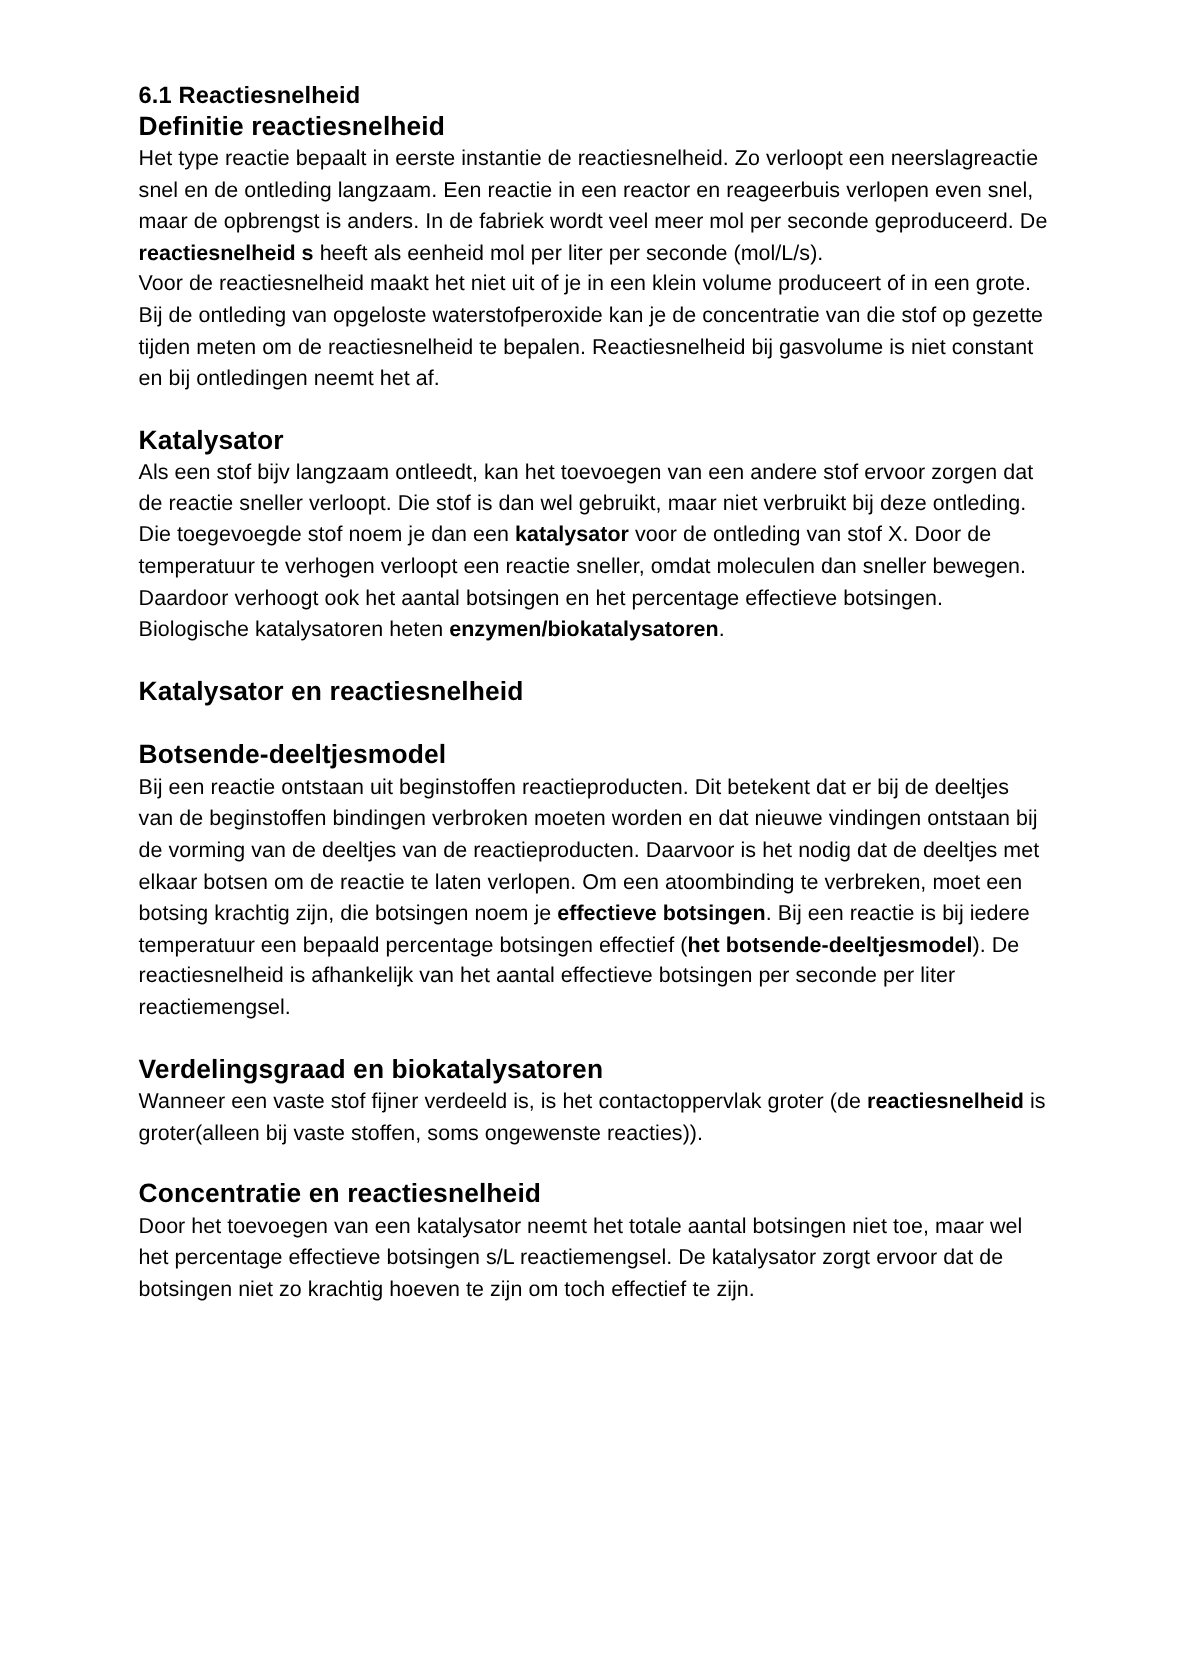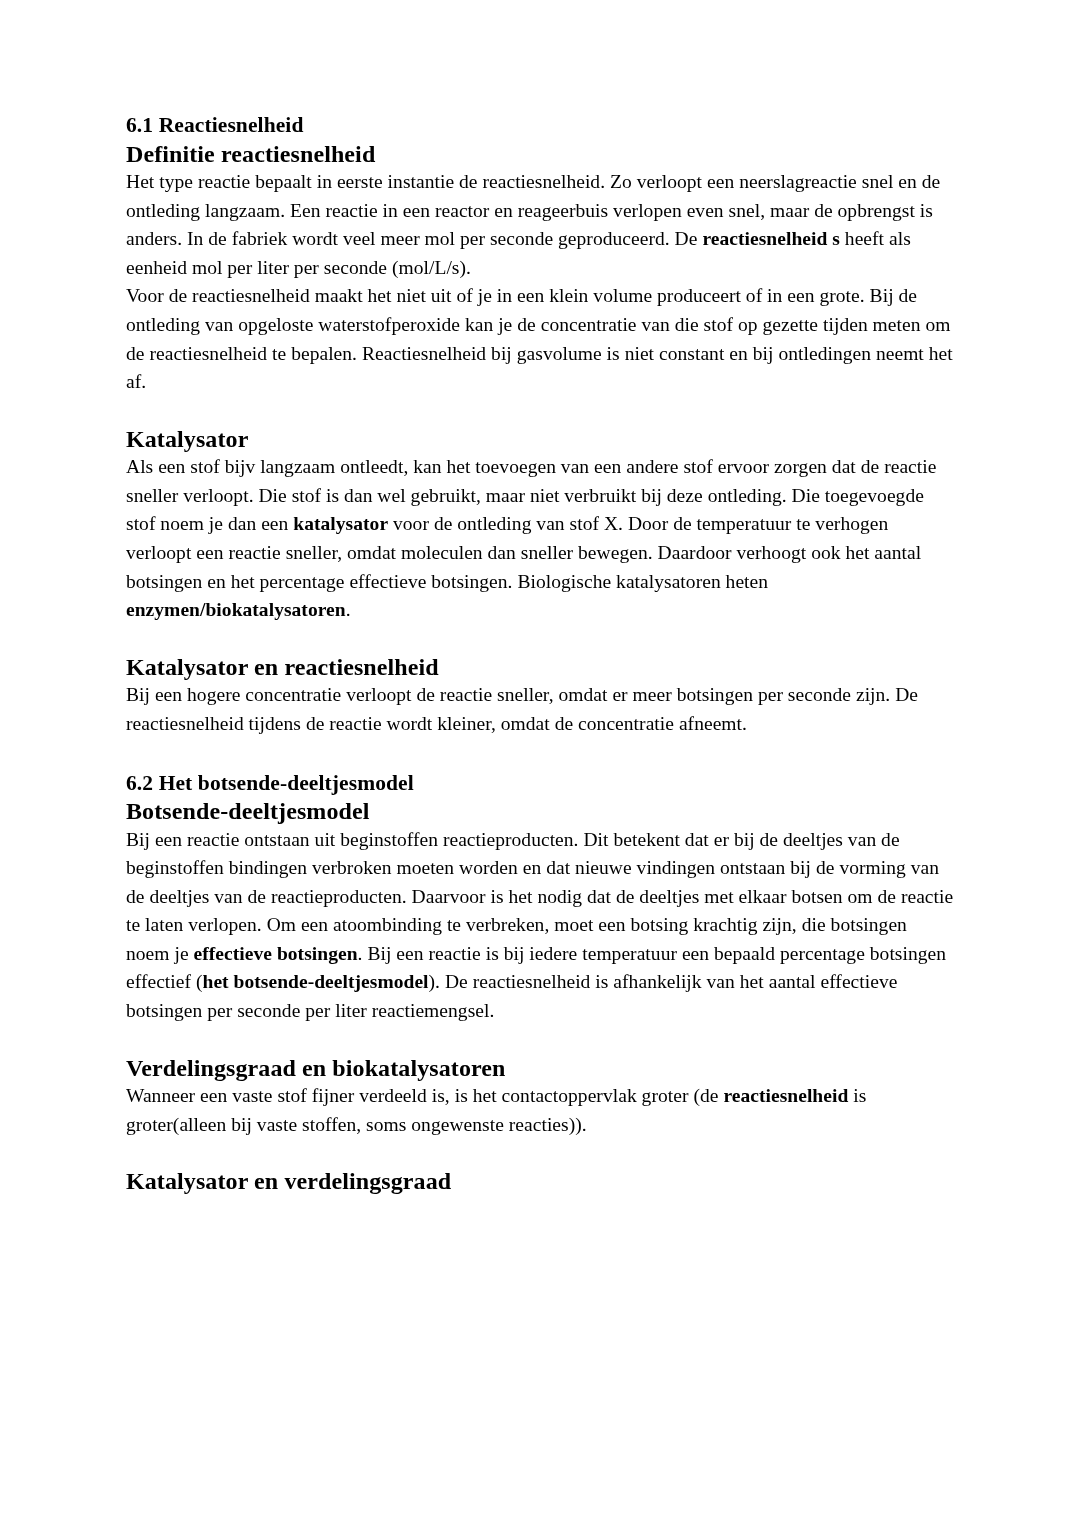--- a/index.html
+++ b/index.html
@@ -13,22 +13,21 @@
     font-family: "Liberation Sans", sans-serif;
     color: #000000;
     overflow: hidden;
   }
   .page {
     position: relative;
     width: 1080px;
     height: 1442px;
     background: #ffffff;
     box-sizing: border-box;
-    padding: 111px 126px 0 126px;
-    font-family: Liberation Serif, serif;
+    padding: 73px 126px 0 126px;
   }
   .content {
     width: 828px;
   }
 
   
   .section-heading {
     font-size: 21.5px;
     font-weight: bold;
     line-height: 28.5px;
@@ -80,36 +79,35 @@
     <div class="gap-block"></div>
 
     <h2 class="sub-heading">Katalysator</h2>
 
     <p class="para">Als een stof bijv langzaam ontleedt, kan het toevoegen van een andere stof ervoor zorgen dat de reactie sneller verloopt. Die stof is dan wel gebruikt, maar niet verbruikt bij deze ontleding. Die toegevoegde stof noem je dan een <b>katalysator</b> voor de ontleding van stof X. Door de temperatuur te verhogen verloopt een reactie sneller, omdat moleculen dan sneller bewegen. Daardoor verhoogt ook het aantal botsingen en het percentage effectieve botsingen. Biologische katalysatoren heten <b>enzymen/biokatalysatoren</b>.</p>
 
     <div class="gap-block"></div>
 
     <h2 class="sub-heading">Katalysator en reactiesnelheid</h2>
 
-    <p class="para">Bij een hogere concentratie verloopt de reactie sneller, omdat er meer botsingen per seconde zijn. De reactiesnelheid tijdens de reactie wordt kleiner, omdat de concentratie afneemt.</p>
 
     <div class="gap-section"></div>
 
-    <h1 class="section-heading">6.2 Het botsende-deeltjesmodel</h1>
 
     <h2 class="sub-heading">Botsende-deeltjesmodel</h2>
 
     <p class="para">Bij een reactie ontstaan uit beginstoffen reactieproducten. Dit betekent dat er bij de deeltjes van de beginstoffen bindingen verbroken moeten worden en dat nieuwe vindingen ontstaan bij de vorming van de deeltjes van de reactieproducten. Daarvoor is het nodig dat de deeltjes met elkaar botsen om de reactie te laten verlopen. Om een atoombinding te verbreken, moet een botsing krachtig zijn, die botsingen noem je <b>effectieve botsingen</b>. Bij een reactie is bij iedere temperatuur een bepaald percentage botsingen effectief (<b>het botsende-deeltjesmodel</b>). De reactiesnelheid is afhankelijk van het aantal effectieve botsingen per seconde per liter reactiemengsel.</p>
 
     <div class="gap-block"></div>
 
     <h2 class="sub-heading">Verdelingsgraad en biokatalysatoren</h2>
 
 
     <p class="para">Wanneer een vaste stof fijner verdeeld is, is het contactoppervlak groter (de <b>reactiesnelheid</b> is groter(alleen bij vaste stoffen, soms ongewenste reacties)).</p>
 
     <div class="gap-block"></div>
 
-    <h2 class="sub-heading">Katalysator en verdelingsgraad</h2>
+    <h2 class="sub-heading">Concentratie en reactiesnelheid</h2>
 
+    <p class="para">Door het toevoegen van een katalysator neemt het totale aantal botsingen niet toe, maar wel het percentage effectieve botsingen s/L reactiemengsel. De katalysator zorgt ervoor dat de botsingen niet zo krachtig hoeven te zijn om toch effectief te zijn.</p>
 
   </div>
 </div>
 
 </body></html>

